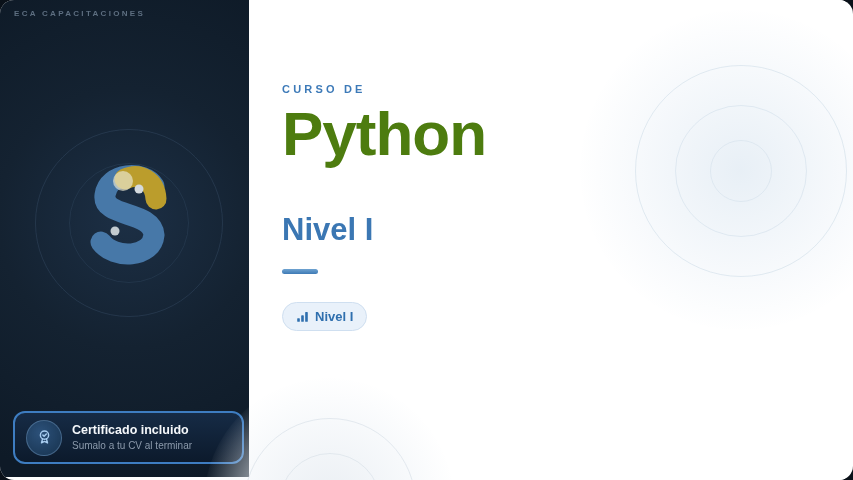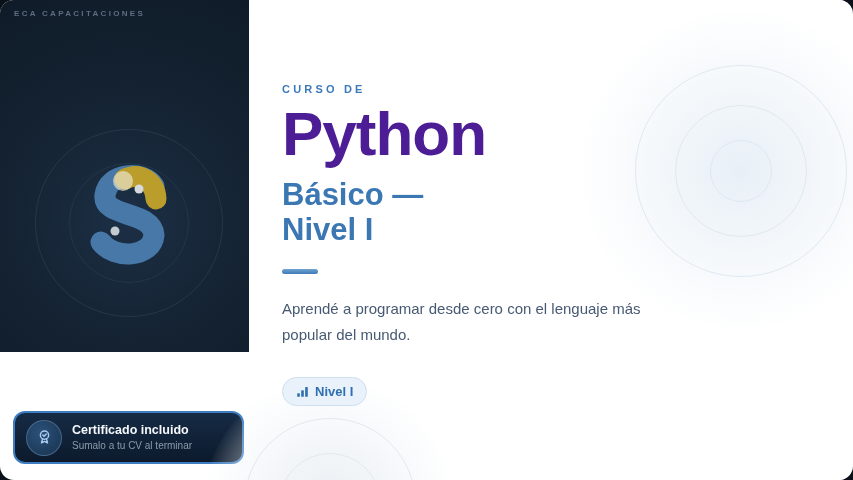--- a/index.html
+++ b/index.html
@@ -7,21 +7,21 @@
     background:#0a1119;
     font-family:"Liberation Sans","DejaVu Sans",sans-serif;
     width:853px;height:480px;overflow:hidden;
   }
   .page{
     position:relative;width:853px;height:480px;
     border-radius:14px;overflow:hidden;background:#ffffff;
   }
   
   .left-panel{
-    position:absolute;left:0;top:0;width:257px;height:352px;
+    position:absolute;left:0;top:0;width:257px;height:477px;
     background:
       radial-gradient(circle 270px at 128px 218px, #1c2f45 0%, #142231 48%, #0e1a27 100%);
   }
   .brand{
     position:absolute;left:14px;top:9px;
     font-size:8px;font-weight:bold;letter-spacing:2.3px;
     color:#5d6e80;
   }
   .ring{position:absolute;border-radius:50%;}
   .ring-outer{left:35px;top:129px;width:186px;height:186px;border:1px solid rgba(125,165,205,0.14);}
@@ -60,21 +60,21 @@
     left:-45px;top:378px;width:250px;height:250px;
     background:radial-gradient(circle, rgba(232,237,242,0.9) 0%, rgba(240,244,248,0.5) 48%, rgba(255,255,255,0) 72%);
   }
   .blob-bottom .r1{left:40px;top:40px;width:170px;height:170px;border:1px solid rgba(205,215,225,0.5);}
   .blob-bottom .r2{left:75px;top:75px;width:100px;height:100px;border:1px solid rgba(205,215,225,0.45);}
   .content{position:absolute;left:33px;top:83px;width:420px;}
   .eyebrow{
     font-size:11px;font-weight:bold;letter-spacing:3.2px;color:#3d7ab8;
   }
   .hero-title{
-    margin:8px 0 12px 0;font-size:62px;font-weight:bold;color:#4c1d95;
+    margin:8px 0 12px 0;font-size:62px;font-weight:bold;color:#4d7c0f;
     line-height:1.0;letter-spacing:-1px;
   }
   .hero-subtitle{
     margin:10px 0 0 0;font-size:31px;font-weight:bold;color:#3b77b3;
     line-height:1.13;
   }
   .accent-divider{
     margin-top:22px;width:36px;height:5px;border-radius:3px;
     background:linear-gradient(180deg,#6fa3d1 0%,#3e7ab5 100%);
   }
@@ -133,25 +133,24 @@
     </div>
     <div class="blob blob-bottom">
       <div class="r r1"></div>
         <div class="r r2"></div>
     </div>
 
     <div class="content">
       <div class="eyebrow">CURSO DE</div>
       <h1 class="hero-title">Python</h1>
       <h2 class="hero-subtitle">
-        <span>Básico —</span><br>
+        <br>
         <span>Nivel I</span>
       </h2>
       <div class="accent-divider"></div>
-      <p class="description">Aprendé a programar desde cero con el lenguaje más popular del mundo.</p>
 
       <div class="badges">
         <span class="badge badge-level">
           <svg width="13" height="13" viewBox="0 0 16 16" fill="#2f6fae">
             <rect x="1.5" y="10" width="3.2" height="4.5" rx="0.8"></rect>
             <rect x="6.4" y="6.5" width="3.2" height="8" rx="0.8"></rect>
             <rect x="11.3" y="2.5" width="3.2" height="12" rx="0.8"></rect>
           </svg>
           <span>Nivel I</span>
         </span>

